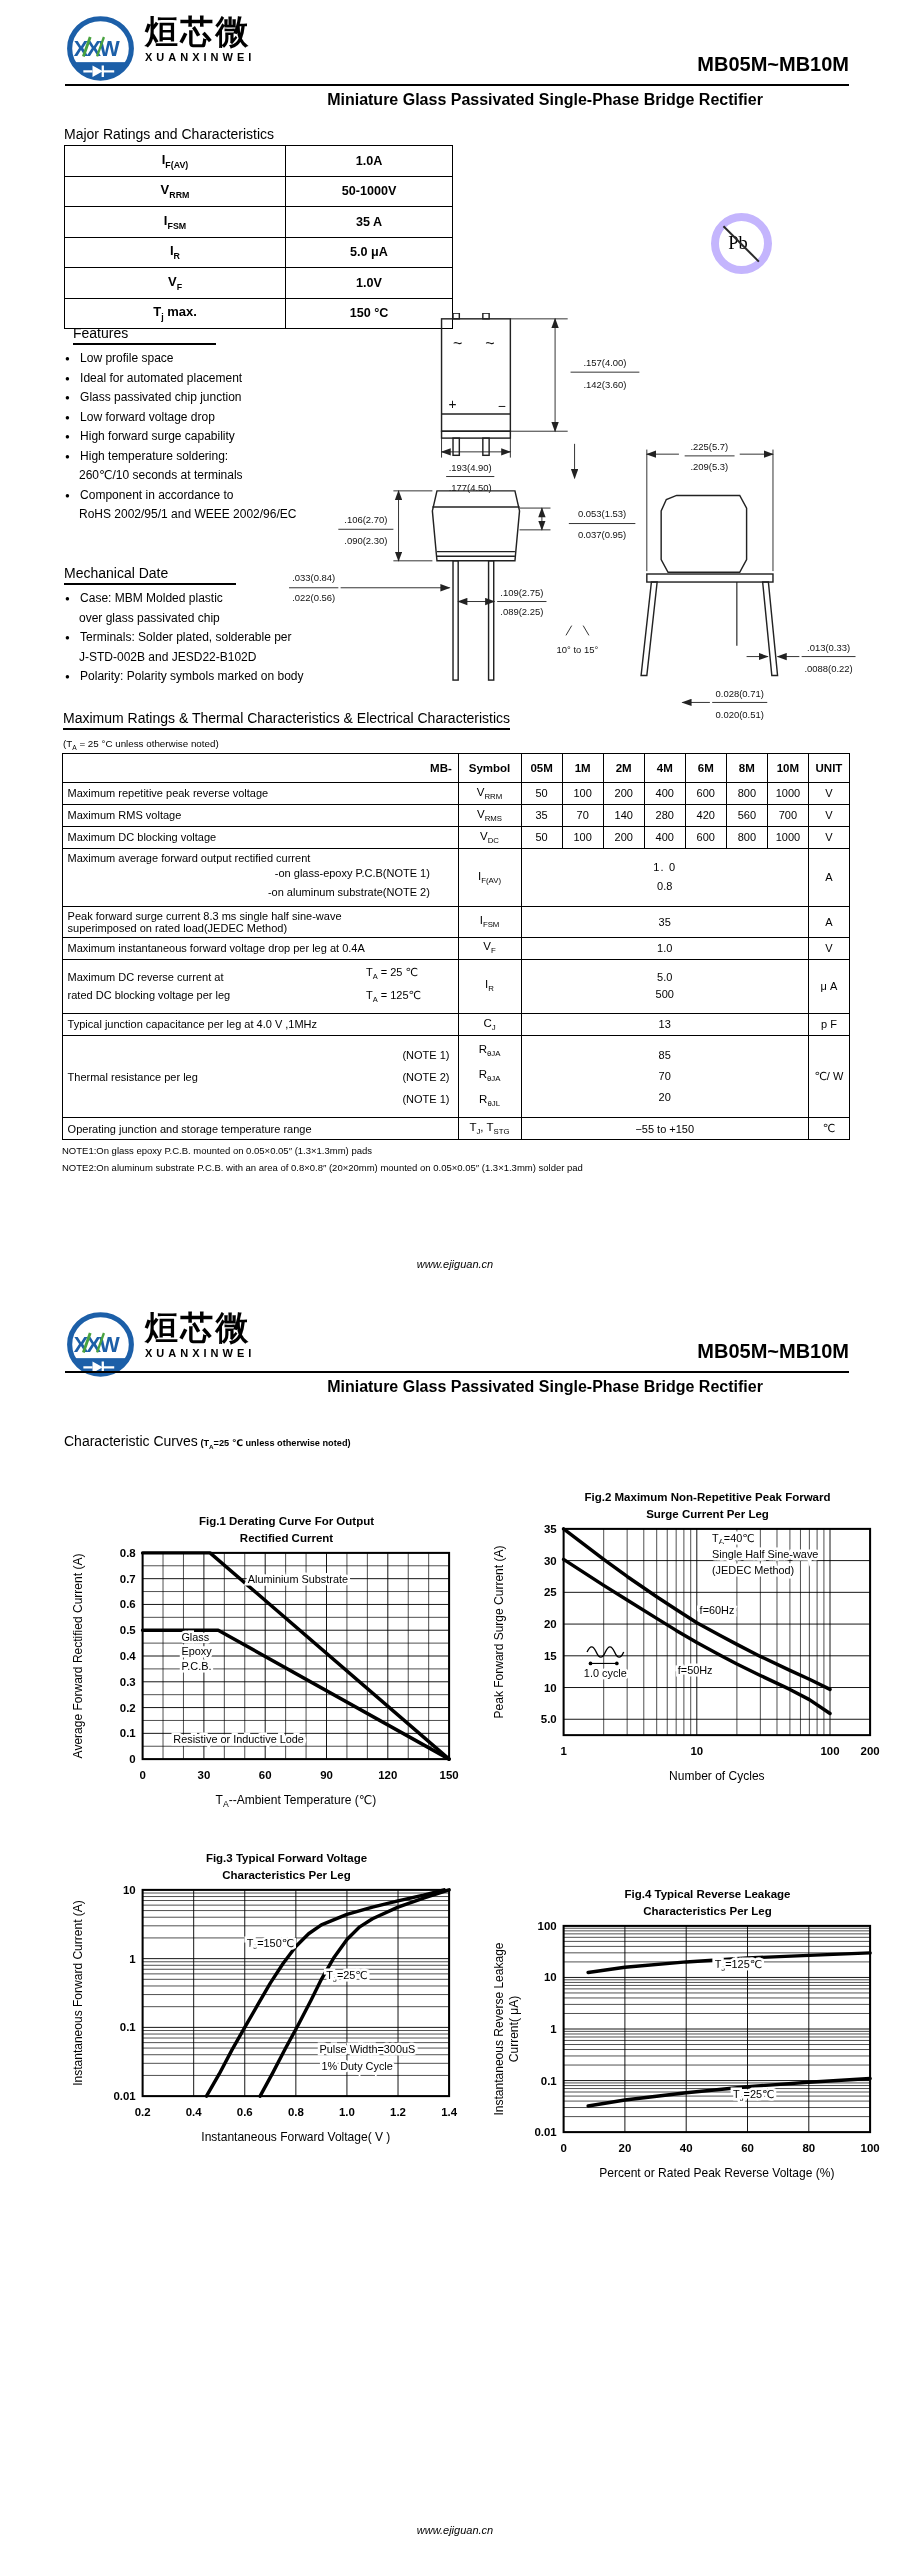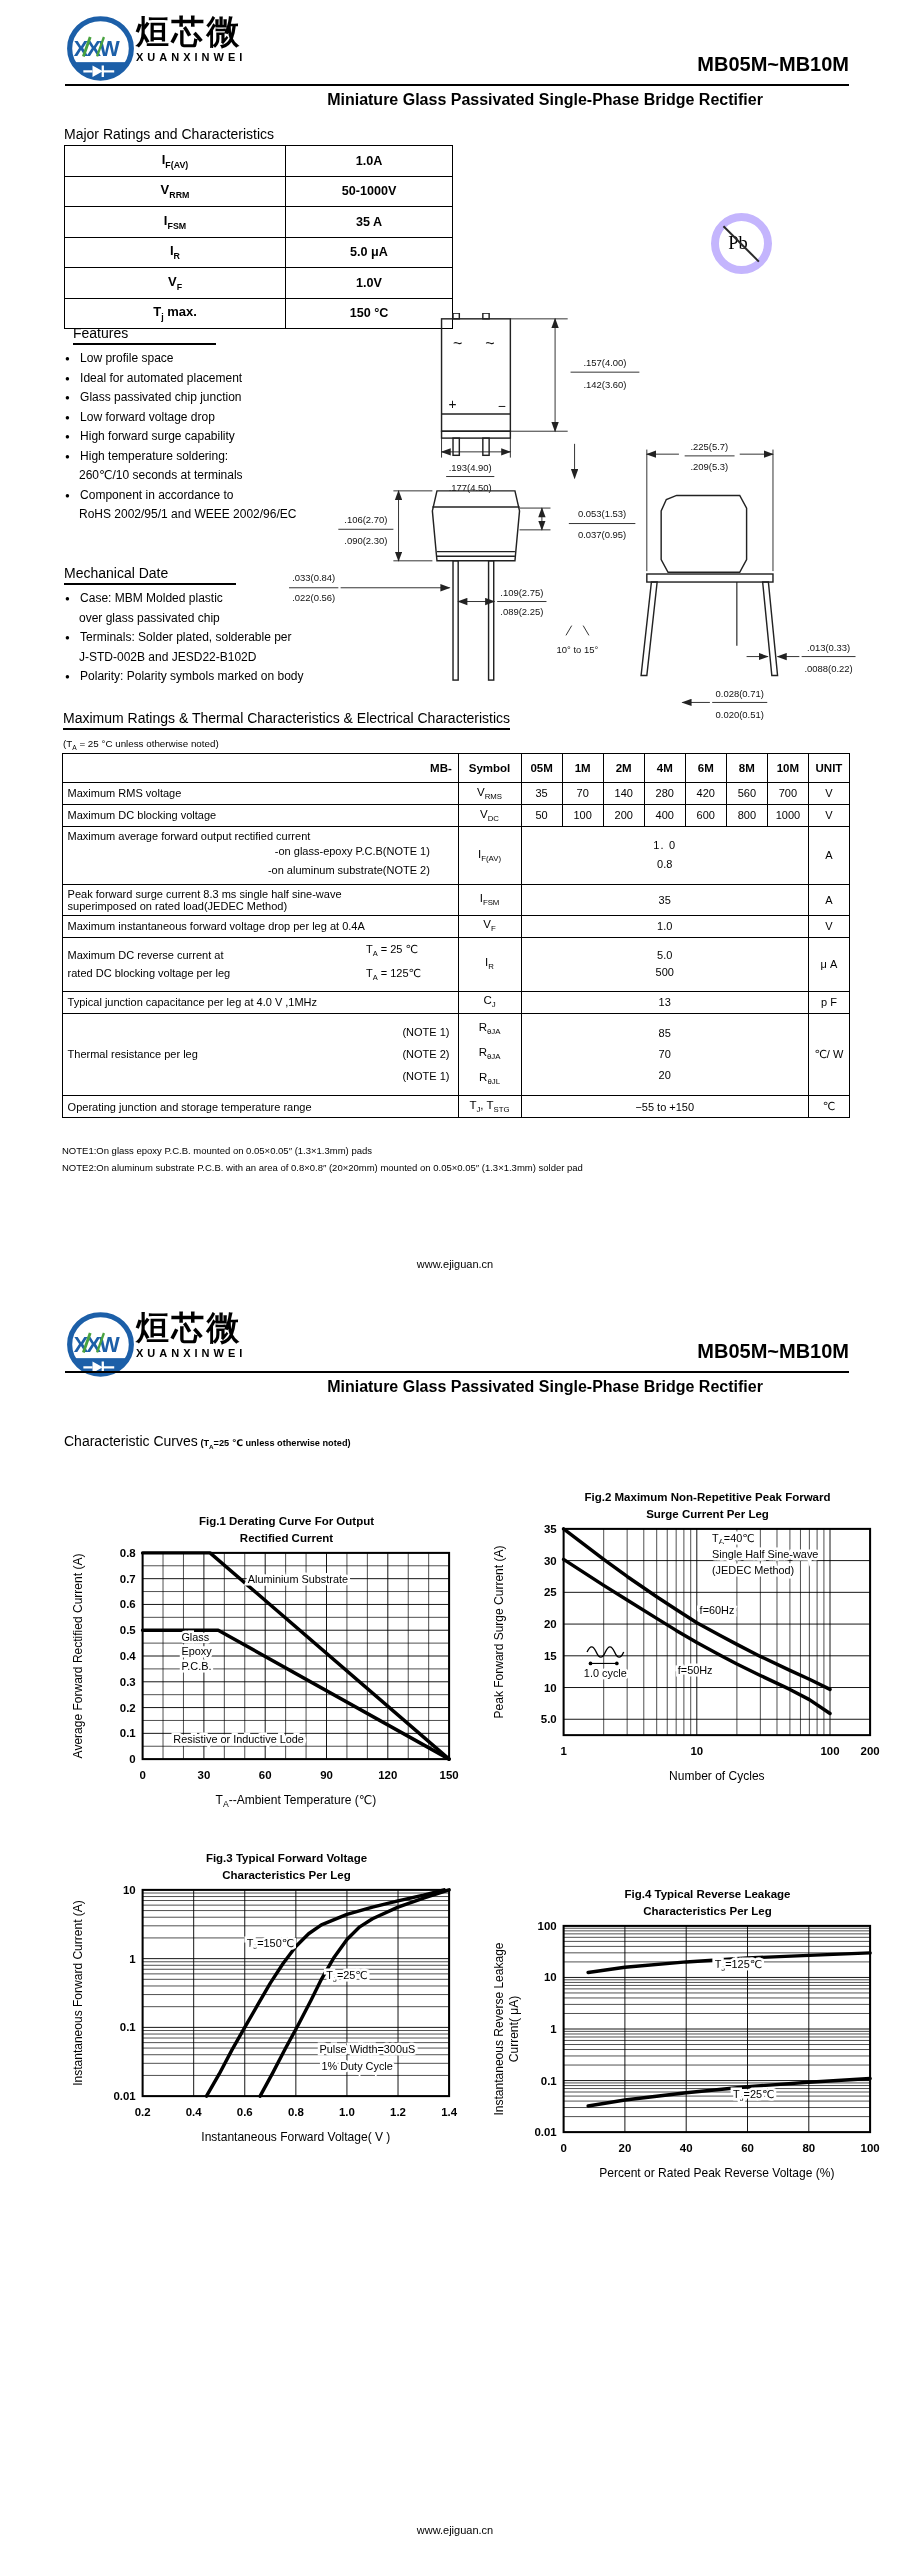--- a/index.html
+++ b/index.html
@@ -1,20 +1,20 @@
 <!DOCTYPE html>
 <html style="font-size:9.2px"><head>
 <meta charset="utf-8">
 <style>
   html,body{margin:0;padding:0;background:#fff;}
   #page{position:relative;width:910px;height:2576px;background:#fff;
         font-family:"Liberation Sans","DejaVu Sans",sans-serif;color:#000;}
   .abs{position:absolute;}
   
-  .brand{display:flex;align-items:flex-start;gap:1px;}
+  .brand{display:flex;align-items:flex-start;gap:10px;}
   .brand-txt{display:flex;flex-direction:column;}
   .brand-cn{font-size:33px;font-weight:bold;letter-spacing:2.3px;line-height:37px;font-family:"DejaVu Sans",sans-serif;}
   .brand-en{font-size:11px;font-weight:600;letter-spacing:4px;margin-top:1.1px;}
   .part-no{font-size:20px;font-weight:bold;text-align:right;width:241px;}
   .rule{height:2.3px;background:#000;}
   .subtitle{font-size:16px;font-weight:bold;text-align:center;}
   .h1{font-size:14px;font-weight:normal;}
   .h1.u{border-bottom:2px solid #000;padding-bottom:2.3px;display:inline-block;}
   
   table{border-collapse:collapse;}
@@ -37,21 +37,21 @@
   .rt td{border:1.4px solid #000;padding:2.9px 4.6px;vertical-align:middle;}
   .rt .hd td{font-size:11.5px;font-weight:bold;text-align:center;height:22px;}
   .rt td.c{text-align:center;}
   .rt td.sym{font-size:11.5px;text-align:center;}
   .rt .sub-r{text-align:right;padding-right:23px;}
   .rt .flexp{display:flex;align-items:center;}
   .rt .flexp .rside{margin-left:auto;padding-right:32px;line-height:18.4px;}
   .rt .stack3 div{line-height:21px;text-align:center;}
   .rt .stack2 div{line-height:19.5px;text-align:center;}
   .notes{font-size:9.5px;line-height:17px;}
-  .footer{width:910px;text-align:center;font-size:11px;}
+  .footer{width:910px;text-align:center;font-size:11px;font-style:italic;}
   
   .figwrap{width:407px;}
   .fig-title{font-size:11.5px;font-weight:bold;text-align:center;width:379px;margin-left:29px;line-height:16.6px;}
   svg text{font-family:"Liberation Sans","DejaVu Sans",sans-serif;}
   .dimtxt{font-size:16.5px;fill:#111;}
   .cond{font-size:9.8px;}
   .cond2{font-size:9.2px;font-weight:bold;}
   sub{font-size:68%;}
 </style>
 </head>
@@ -292,20 +292,32 @@
       <td style="text-align:right;padding-right:5.7px;">MB-</td>
       <td>Symbol</td>
       <td>05M</td>
       <td>1M</td>
       <td>2M</td>
       <td>4M</td>
       <td>6M</td>
       <td>8M</td>
       <td>10M</td>
       <td>UNIT</td>
+    </tr>
+    <tr>
+      <td>Maximum repetitive peak reverse voltage</td>
+      <td class="sym">V<sub>RRM</sub></td>
+      <td class="c">50</td>
+      <td class="c">100</td>
+      <td class="c">200</td>
+      <td class="c">400</td>
+      <td class="c">600</td>
+      <td class="c">800</td>
+      <td class="c">1000</td>
+      <td class="c">V</td>
     </tr>
     <tr>
       <td>Maximum RMS voltage</td>
       <td class="sym">V<sub>RMS</sub></td>
       <td class="c">35</td>
       <td class="c">70</td>
       <td class="c">140</td>
       <td class="c">280</td>
       <td class="c">420</td>
       <td class="c">560</td>

